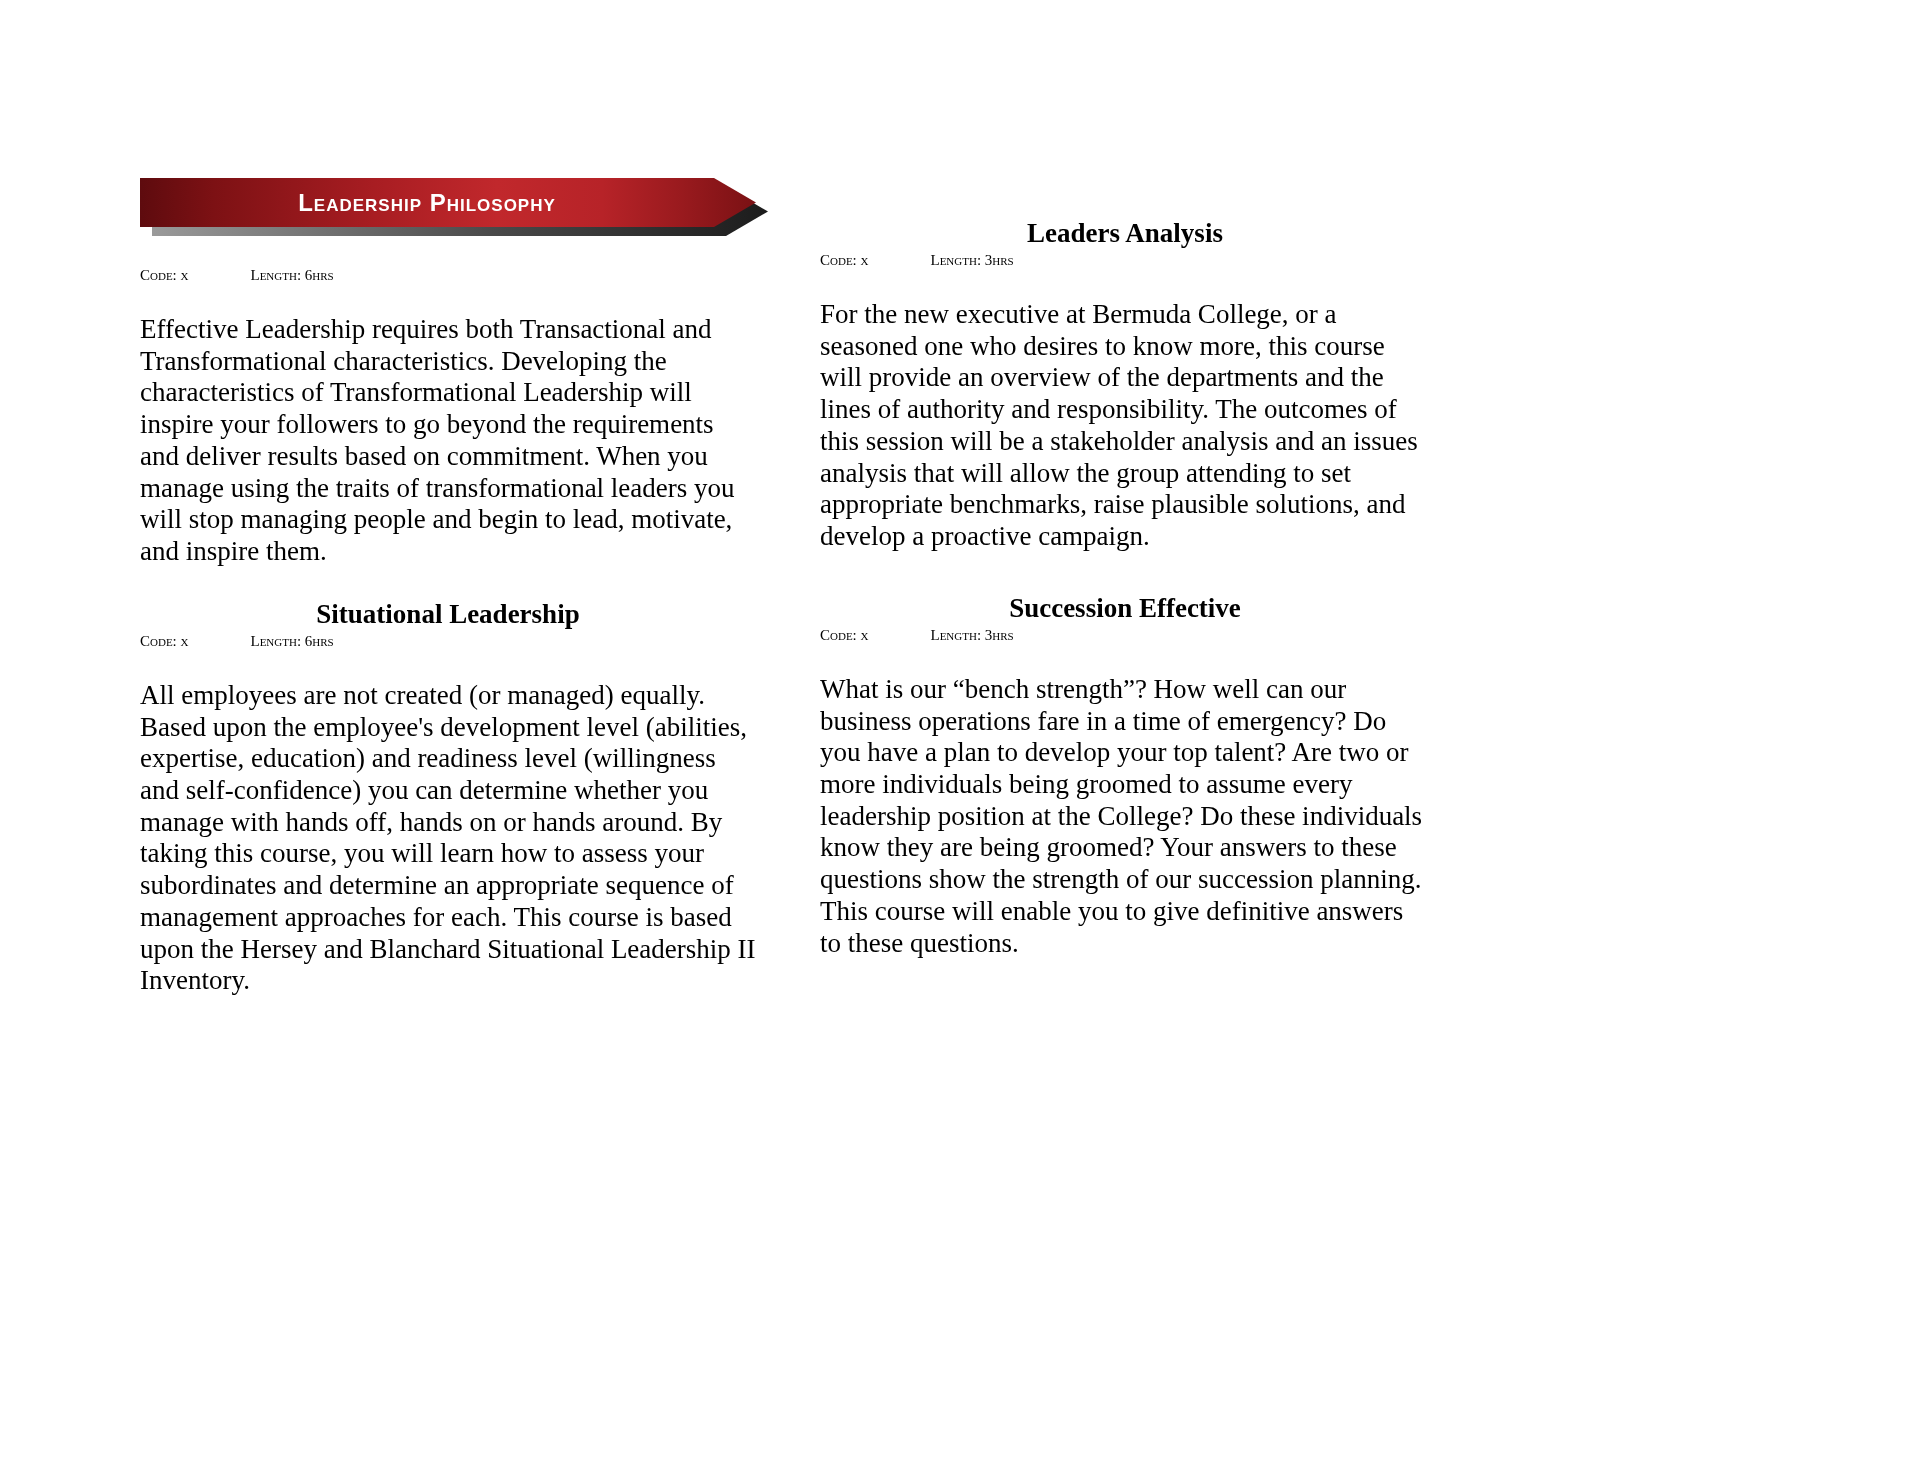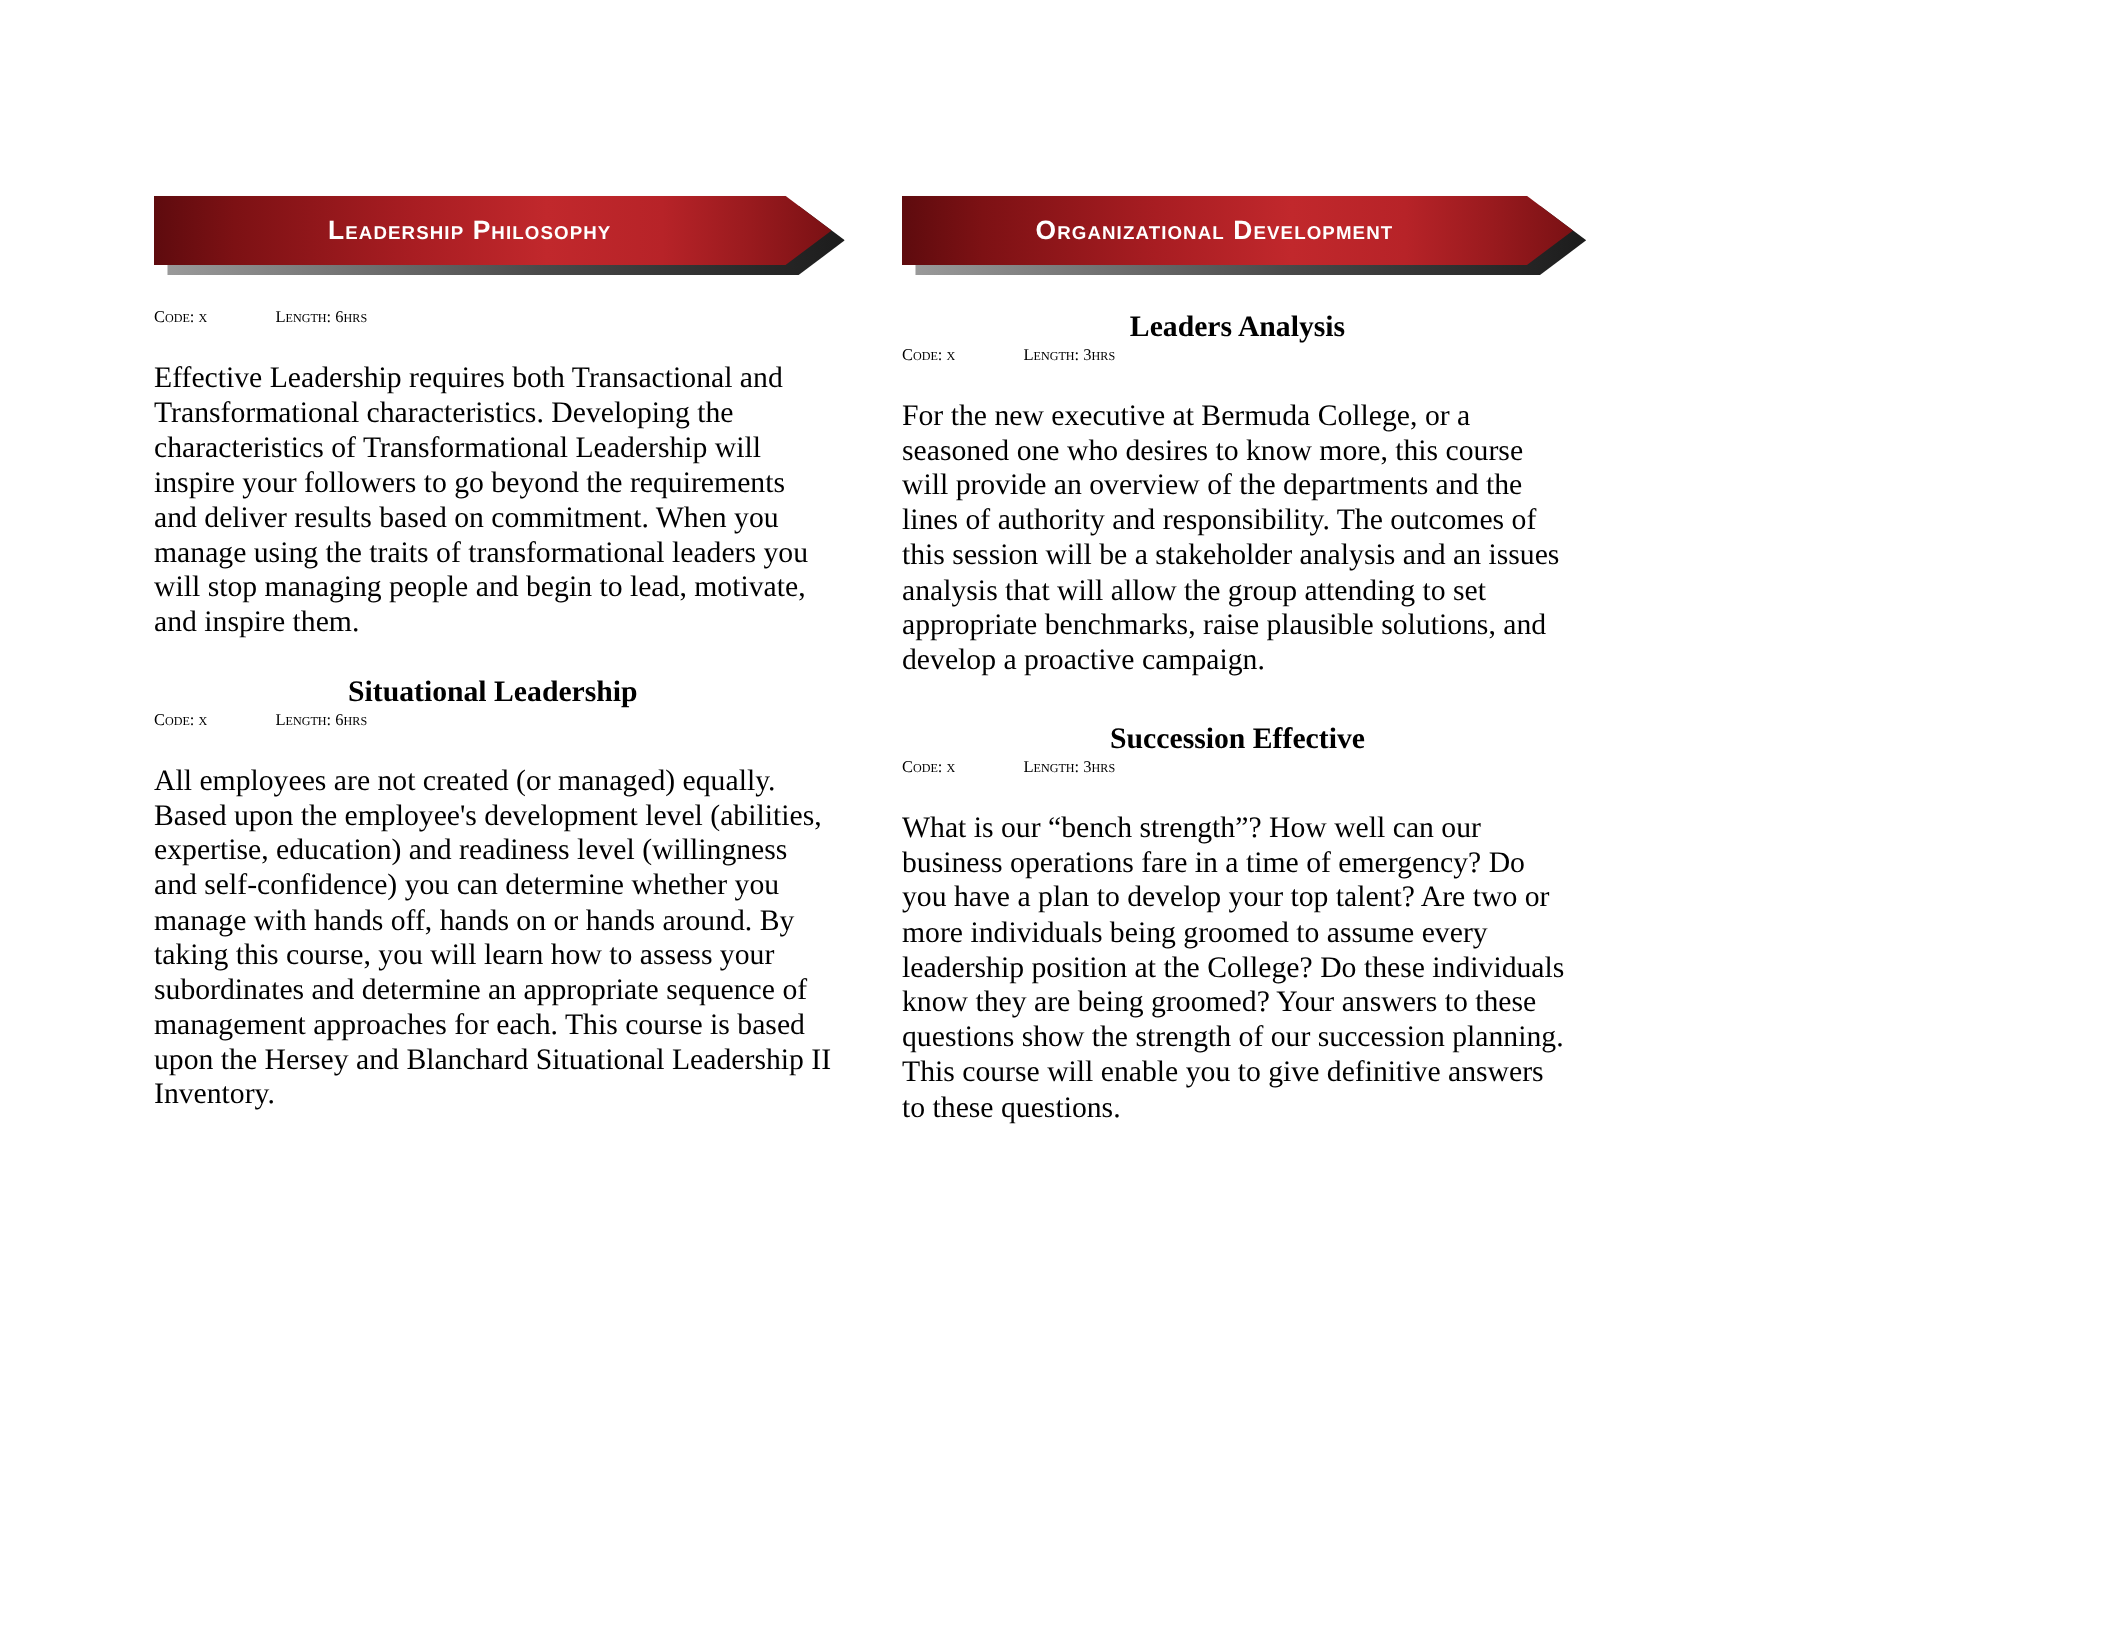--- a/index.html
+++ b/index.html
@@ -19,21 +19,21 @@
   .col {
     position: absolute;
     top: 178px;
   }
   .col-left  { left: 140px; width: 616px; }
   .col-right { left: 820px; width: 610px; }
 
   
   .banner-wrap {
     position: relative;
-    height: 63px;
+    height: 49px;
     width: 100%;
   }
   .banner-shadow {
     position: absolute;
     inset: 0;
     transform: translate(12px, 9px);
     background: linear-gradient(to right, #9a9a9a 0%, #4a4a4a 55%, #1c1c1c 100%);
     clip-path: polygon(0 0, calc(100% - 42px) 0, 100% 50%, calc(100% - 42px) 100%, 0 100%);
   }
   .banner {
@@ -121,26 +121,20 @@
     <div class="course">
       <h2 class="course-title">Situational Leadership</h2>
       <div class="meta-line">
         <span class="meta-pair"><span>Code:</span> <span>x</span></span><span class="meta-pair"><span>Length:</span> <span>6hrs</span></span>
       </div>
       <p class="course-desc">All employees are not created (or managed) equally. Based upon the employee's development level (abilities, expertise, education) and readiness level (willingness and self-confidence) you can determine whether you manage with hands off, hands on or hands around. By taking this course, you will learn how to assess your subordinates and determine an appropriate sequence of management approaches for each. This course is based upon the Hersey and Blanchard Situational Leadership II Inventory.</p>
     </div>
   </div>
 
   <div class="col col-right">
-    <div class="banner-wrap">
-      <div class="banner-shadow"></div>
-      <div class="banner">
-        <span class="banner-text">Organizational Development</span>
-      </div>
-    </div>
 
     <div class="course">
       <h2 class="course-title">Leaders Analysis</h2>
       <div class="meta-line">
         <span class="meta-pair"><span>Code:</span> <span>x</span></span><span class="meta-pair"><span>Length:</span> <span>3hrs</span></span>
       </div>
       <p class="course-desc">For the new executive at Bermuda College, or a seasoned one who desires to know more, this course will provide an overview of the departments and the lines of authority and responsibility. The outcomes of this session will be a stakeholder analysis and an issues analysis that will allow the group attending to set appropriate benchmarks, raise plausible solutions, and develop a proactive campaign.</p>
     </div>
 
     <div class="course course-right-2">

